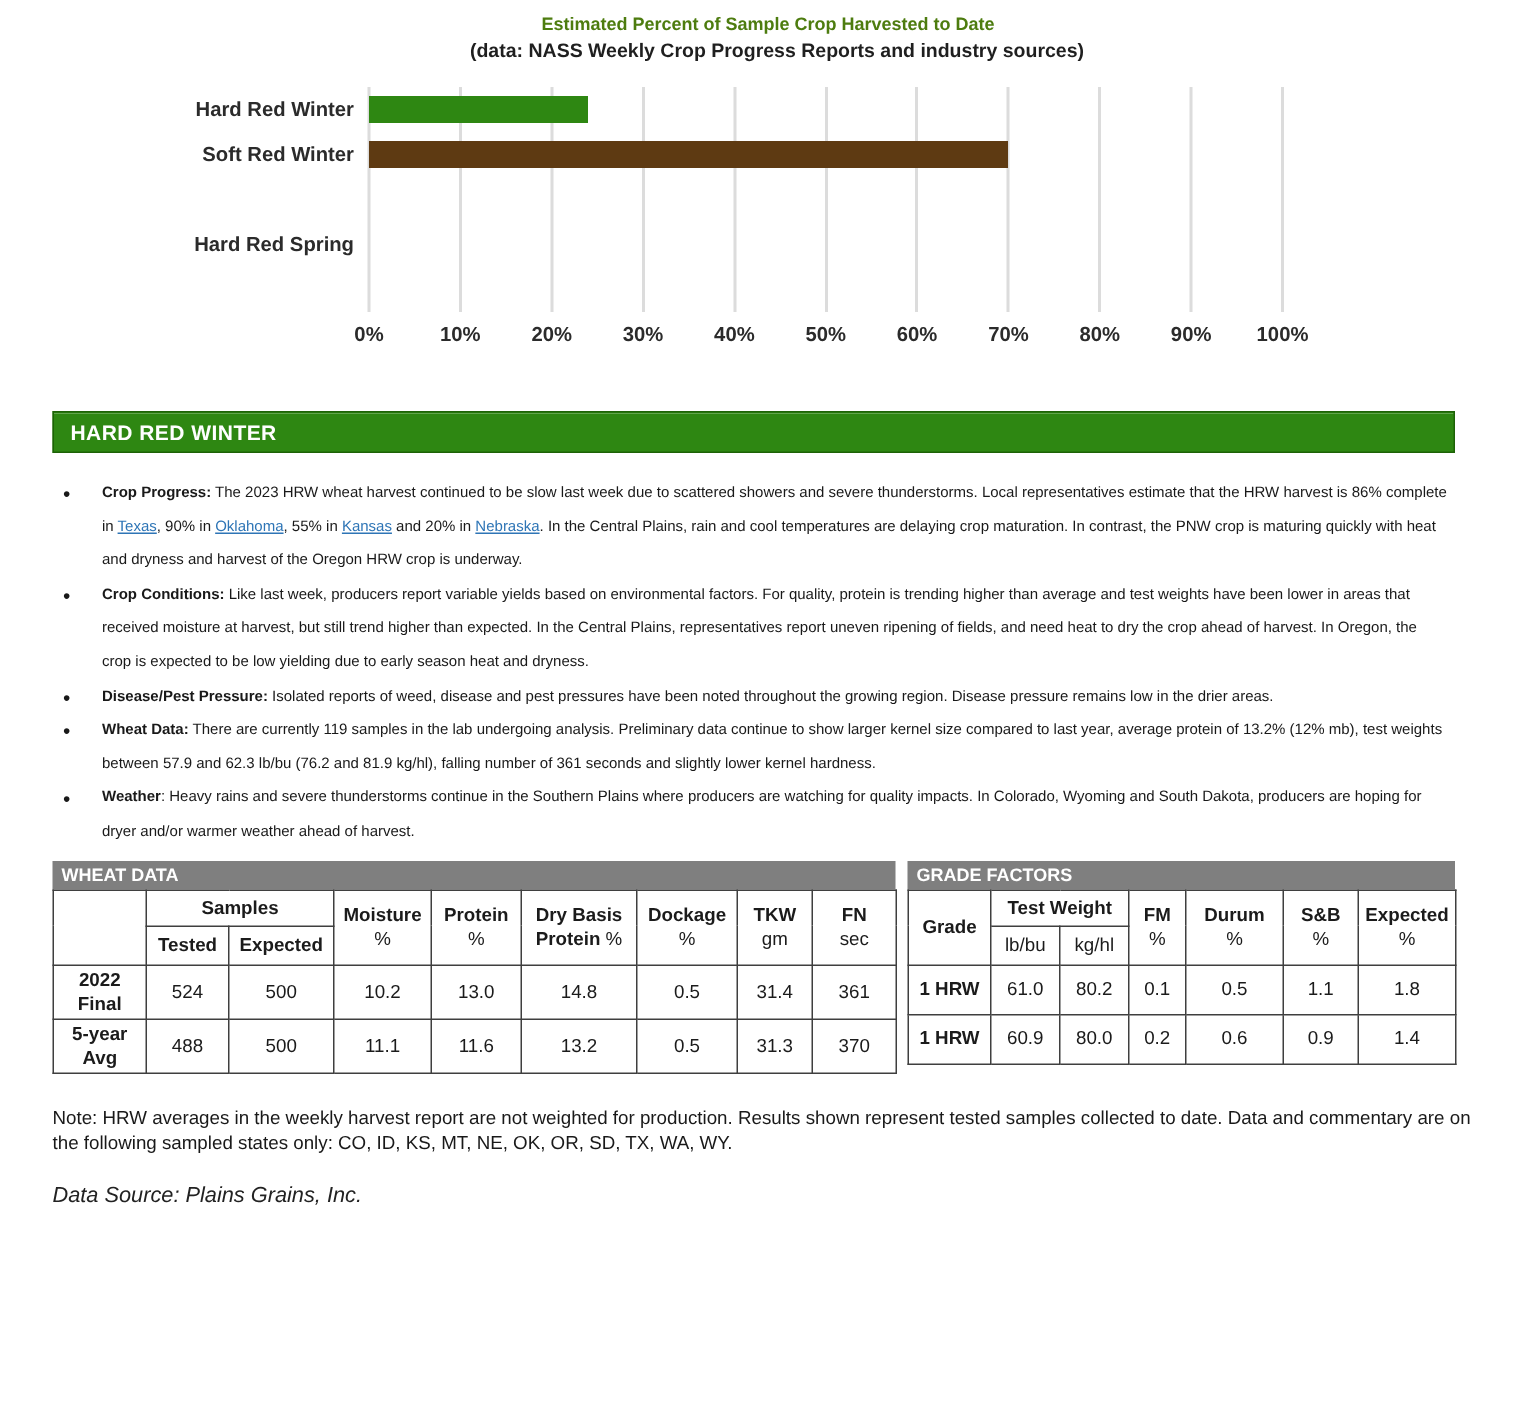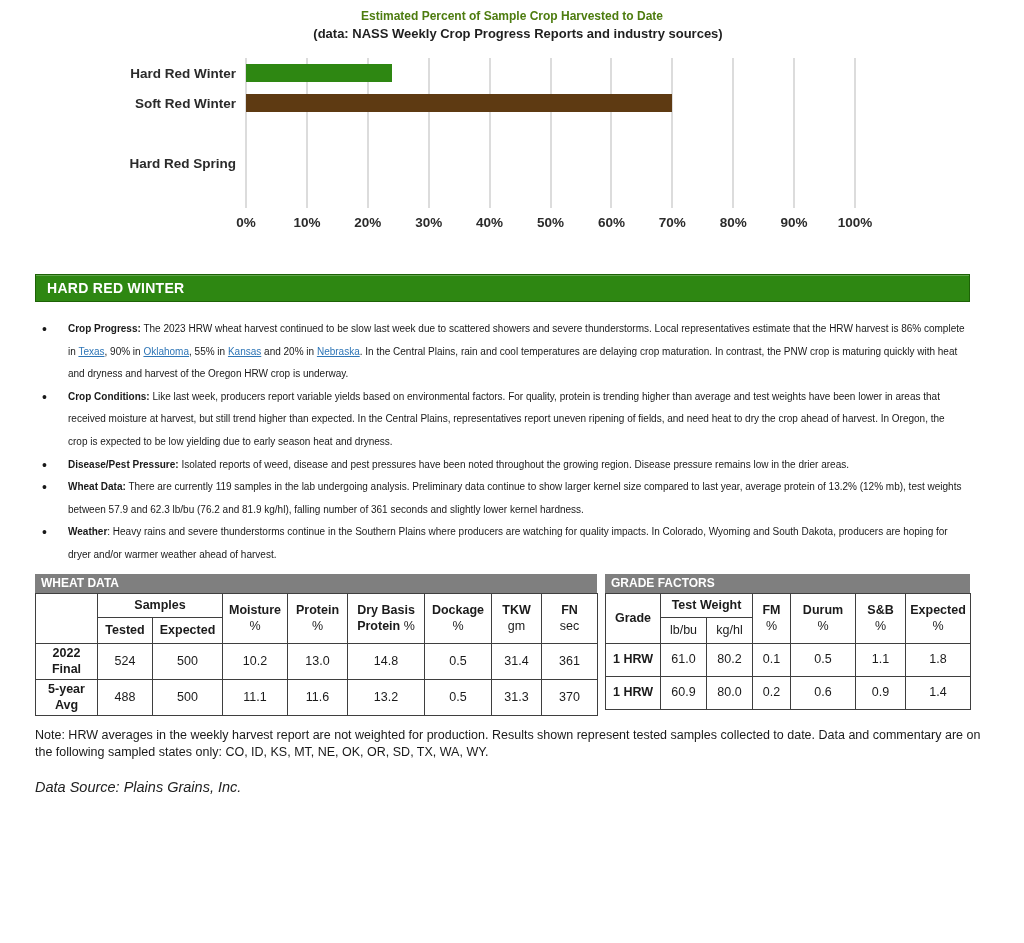--- a/index.html
+++ b/index.html
@@ -41,21 +41,21 @@
                padding: 2px 6px 3px 6px; }
   table { border-collapse:collapse; table-layout:fixed; font-size:12.5px; color:#1b1b1b; }
   th, td { border:1px solid #3f3f3f; text-align:center; vertical-align:middle; padding:1px 2px; line-height:1.32; }
   thead th { font-weight:400; }
   .bold { font-weight:700; }
   .hdr-row1 { height:24px; }
   .hdr-row2 { height:26px; }
   tbody tr { height:33px; }
   tbody th { font-weight:700; }
   
-  .note { margin: 11px 0 0 35px; width: 955px; font-size:12.5px; line-height:17.5px; color:#191919; }
+  .note { margin: 21px 0 0 35px; width: 955px; font-size:12.5px; line-height:17.5px; color:#191919; }
   .source { margin: 17px 0 0 35px; font-style:italic; font-size:14.5px; color:#222222; }
 </style>
 </head>
 <body>
 
 <div class="chart-block">
   <div class="chart-title">Estimated Percent of Sample Crop Harvested to Date</div>
   <div class="chart-subtitle">(data: NASS Weekly Crop Progress Reports and industry sources)</div>
   <div class="plot" id="plot">
       <div class="gridline" style="left: 0%;"></div>

